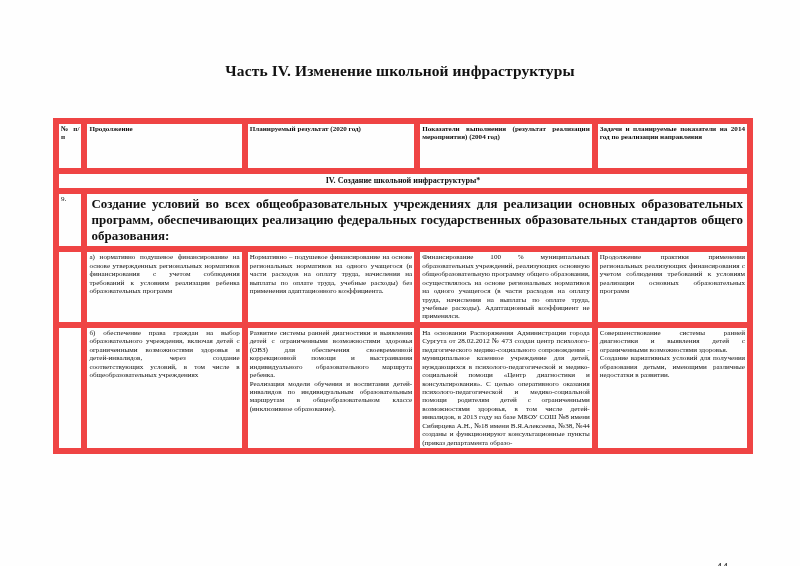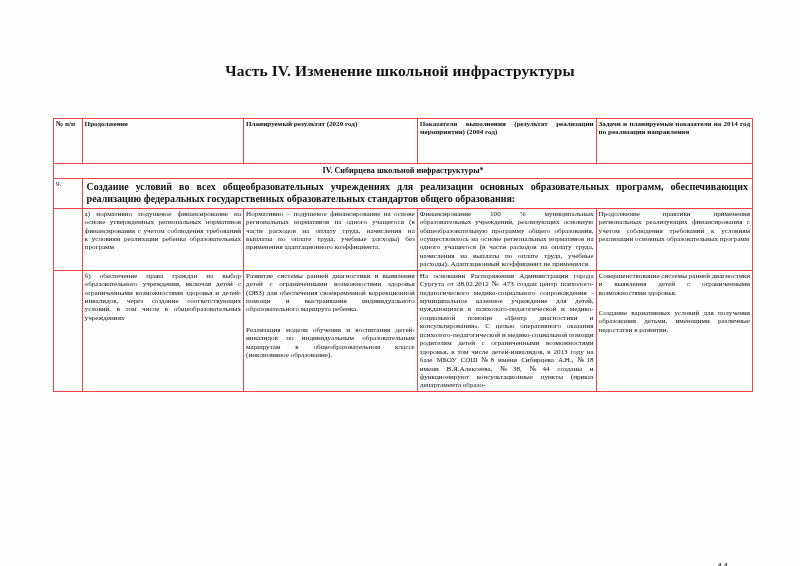--- a/index.html
+++ b/index.html
@@ -35,21 +35,21 @@
   }
   table.main-table {
     position: absolute;
     top: 118px;
     left: 53px;
     width: 700px;
     border-collapse: collapse;
     table-layout: fixed;
   }
   table.main-table td, table.main-table th {
-    border: 1px solid #ef4444;
+    border: 6px solid #ef4444;
     vertical-align: top;
     padding: 1px 2px 1px 2px;
     font-size: 7.1px;
     line-height: 1.19;
     text-align: justify;
     text-justify: inter-word;
     hyphens: manual;
   }
   thead th {
     text-align: center;
@@ -73,29 +73,29 @@
   }
   tr.section-row td {
     text-align: center;
     font-weight: bold;
     font-size: 8.1px;
     padding: 2px 2px;
   }
   tr.group-row td.group-text {
     text-align: justify;
     font-weight: bold;
-    font-size: 10px;
+    font-size: 13px;
     line-height: 1.25;
     padding: 2px 4px 2px 4px;
   }
   td p {
     margin: 0;
   }
   td p + p {
-    margin-top: 12px;
+    margin-top: 0px;
   }
   .page-number {
     position: absolute;
     left: 716px;
     top: 560px;
     font-size: 12px;
     text-decoration: underline;
   }
 </style>
 </head>
@@ -117,21 +117,21 @@
       <tr>
         <th>№ п/п</th>
         <th>Продолжение</th>
         <th>Планируемый результат (2020 год)</th>
         <th>Показатели выполнения (результат реализации мероприятия) (2004 год)</th>
         <th>Задачи и планируемые показатели на 2014 год по реализации направления</th>
       </tr>
     </thead>
     <tbody>
       <tr class="section-row">
-        <td colspan="5">IV. Сибирцева школьной инфраструктуры*</td>
+        <td colspan="5">IV. Создание школьной инфраструктуры*</td>
       </tr>
       <tr class="group-row">
         <td class="cell-num">9.</td>
         <td class="group-text" colspan="4">Создание условий во всех общеобразовательных учреждениях для реализации основных образовательных программ, обеспечивающих реализацию федеральных государственных образовательных стандартов общего образования:</td>
       </tr>
 
       <tr>
         <td class="cell-num"></td>
         <td>а) нормативно подушевое финансирование на основе утвержденных региональных нормативов финансирования с учетом соблюдения требований к условиям реализации ребенка образовательных программ</td>
         <td>Нормативно – подушевое финансирование  на основе региональных нормативов на одного учащегося (в части расходов на оплату труда, начисления на выплаты по оплате труда, учебные расходы) без применения адаптационного коэффициента.</td>

